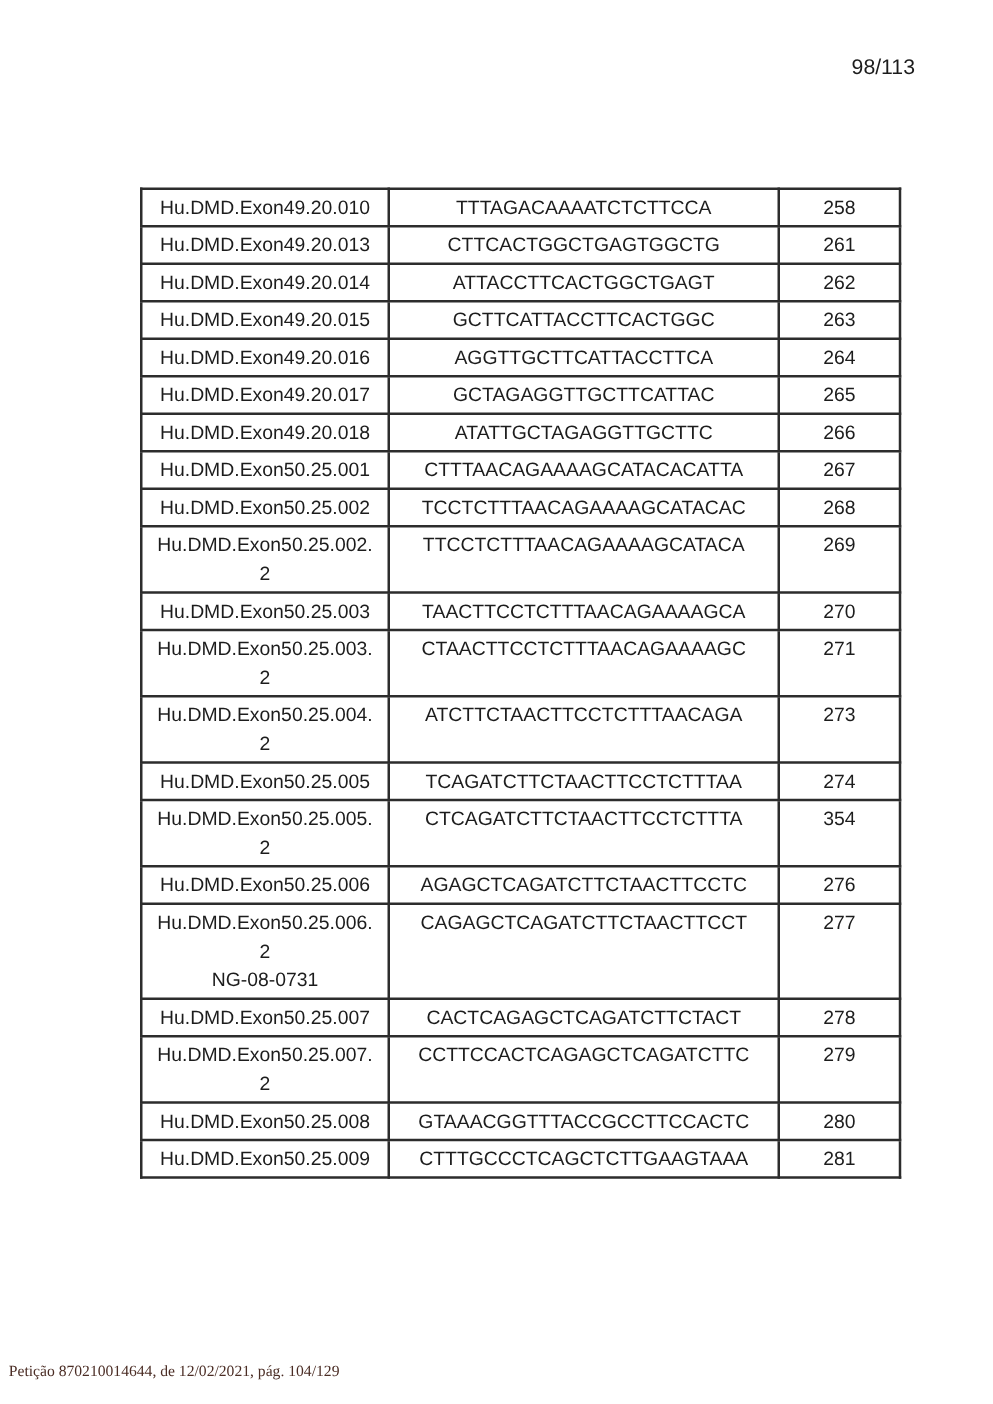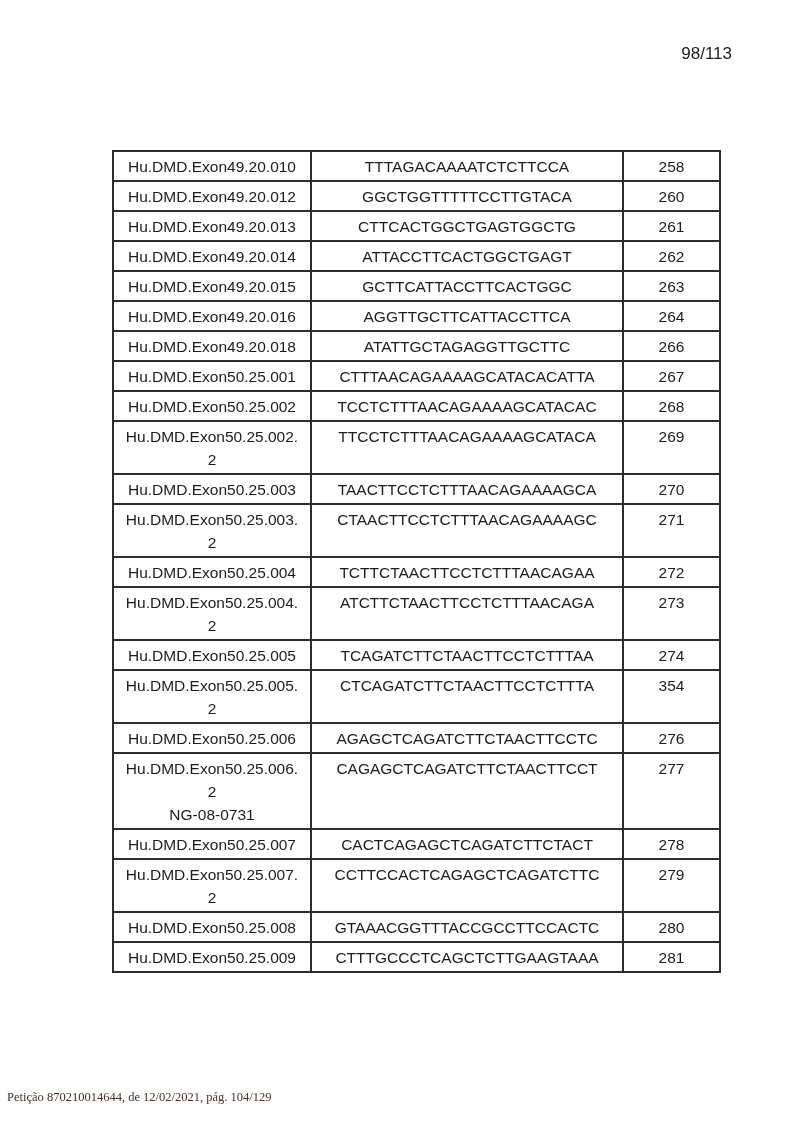--- a/index.html
+++ b/index.html
@@ -56,25 +56,20 @@
     <col style="width:97px">
   </colgroup>
   <tbody>
   <tr>
     <td>Hu.DMD.Exon49.20.010</td>
     <td>TTTAGACAAAATCTCTTCCA</td>
     <td>258</td>
   </tr>
 
 
-  <tr>
-    <td>Hu.DMD.Exon49.20.012</td>
-    <td>GGCTGGTTTTTCCTTGTACA</td>
-    <td>260</td>
-  </tr>
 
   <tr>
     <td>Hu.DMD.Exon49.20.013</td>
     <td>CTTCACTGGCTGAGTGGCTG</td>
     <td>261</td>
   </tr>
 
   <tr>
     <td>Hu.DMD.Exon49.20.014</td>
     <td>ATTACCTTCACTGGCTGAGT</td>
@@ -86,20 +81,25 @@
     <td>GCTTCATTACCTTCACTGGC</td>
     <td>263</td>
   </tr>
 
   <tr>
     <td>Hu.DMD.Exon49.20.016</td>
     <td>AGGTTGCTTCATTACCTTCA</td>
     <td>264</td>
   </tr>
 
+  <tr>
+    <td>Hu.DMD.Exon49.20.017</td>
+    <td>GCTAGAGGTTGCTTCATTAC</td>
+    <td>265</td>
+  </tr>
 
   <tr>
     <td>Hu.DMD.Exon49.20.018</td>
     <td>ATATTGCTAGAGGTTGCTTC</td>
     <td>266</td>
   </tr>
 
   <tr>
     <td>Hu.DMD.Exon50.25.001</td>
     <td>CTTTAACAGAAAAGCATACACATTA</td>
@@ -125,25 +125,20 @@
     <td>270</td>
   </tr>
 
   <tr>
     <td>Hu.DMD.Exon50.25.003.
 2</td>
     <td>CTAACTTCCTCTTTAACAGAAAAGC</td>
     <td>271</td>
   </tr>
 
-  <tr>
-    <td>Hu.DMD.Exon50.25.004</td>
-    <td>TCTTCTAACTTCCTCTTTAACAGAA</td>
-    <td>272</td>
-  </tr>
 
   <tr>
     <td>Hu.DMD.Exon50.25.004.
 2</td>
     <td>ATCTTCTAACTTCCTCTTTAACAGA</td>
     <td>273</td>
   </tr>
 
   <tr>
     <td>Hu.DMD.Exon50.25.005</td>

